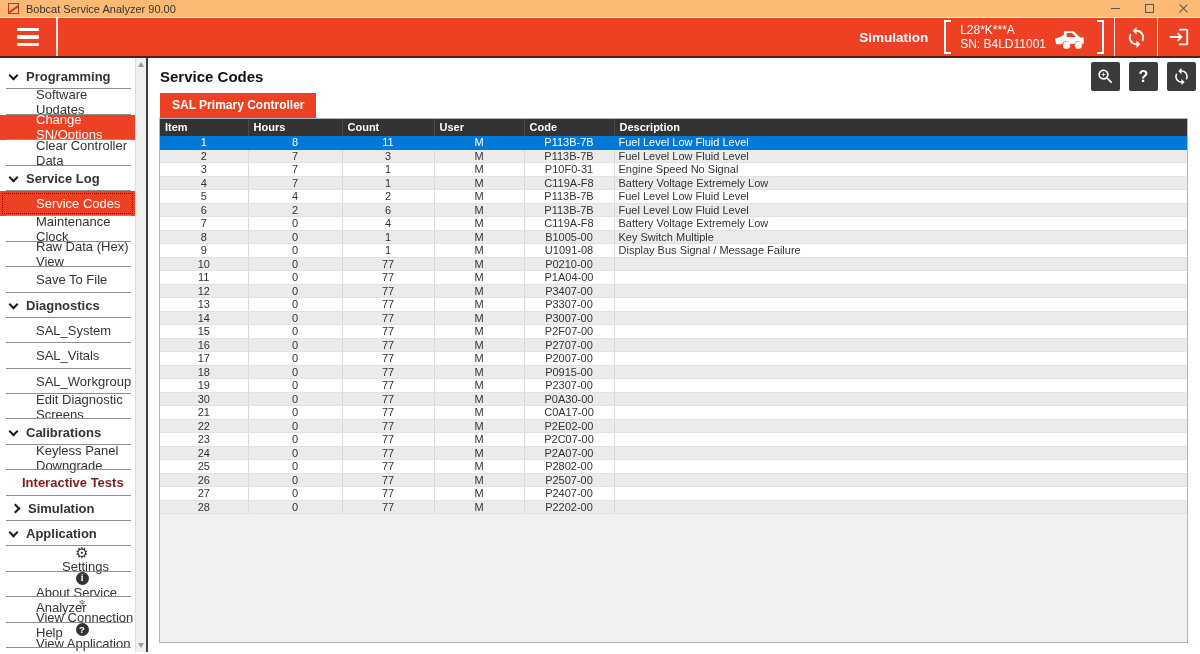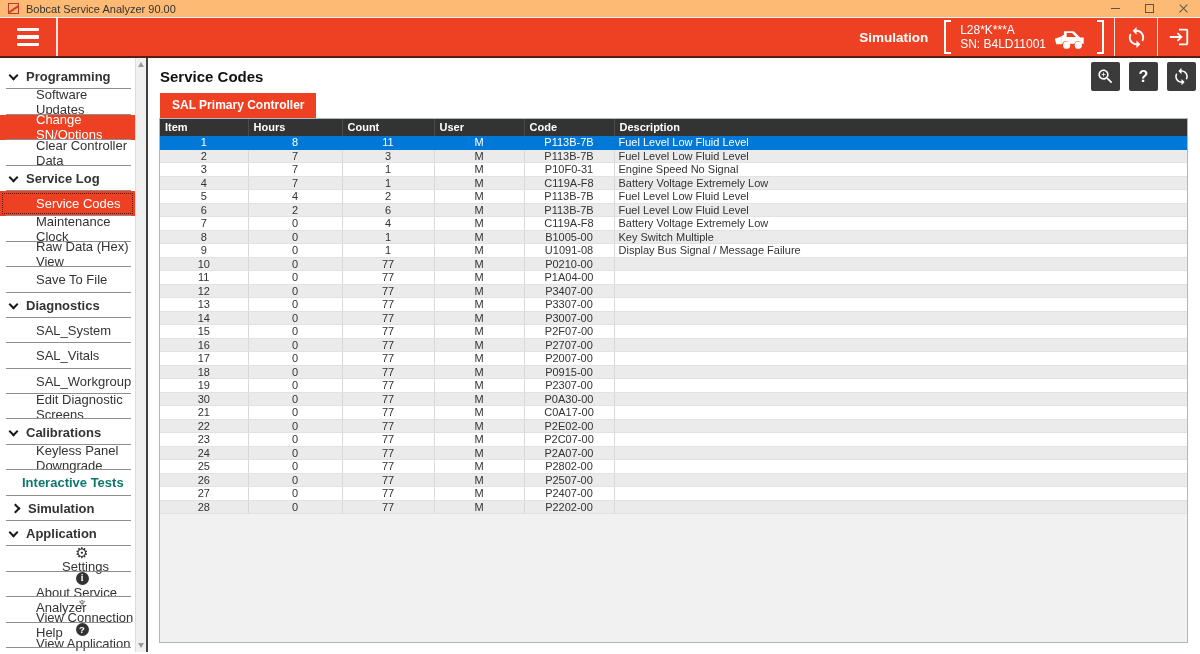--- a/index.html
+++ b/index.html
@@ -47,21 +47,21 @@
   .nav > div::after { content:""; position:absolute; left:6px; right:4px; bottom:0; height:1px; background:#8e8e8e; }
   .nav-section { font-weight:bold; font-size:13.5px; color:#1a1a1a; }
   .chev { width:7px; height:7px; border:solid #1a1a1a; border-width:0 2.4px 2.4px 0; display:inline-block; flex:0 0 auto; }
   .chev.down { transform:rotate(45deg); margin:-2px 9px 0 10px; }
   .chev.right { transform:rotate(-45deg); margin:0 9px 0 12px; }
   .nav-item .lbl { padding-left:0; }
   .nav-item { padding-left:36px; }
   .nav-item.has-icon { padding-left:36px;flex-direction:column; }
   .nav-item.active, .nav-section.active { background:#EE4123; color:#ffffff; }
   .nav-item.focused { outline:1px dotted #5e1407; outline-offset:-3px; }
-  .nav-section.disabled { color:#0f766e; padding-left:22px; cursor:default; }
+  .nav-section.disabled { color:#7f1d1d; padding-left:22px; cursor:default; }
   .mini-icon { width:13px; height:13px; margin-right:7px; flex:0 0 auto; display:inline-flex; align-items:center; justify-content:center; }
   .icon-gear::before { content:"⚙"; font-size:15px; color:#333; line-height:13px; }
   .icon-info, .icon-question { background:#333; border-radius:50%; color:#fff; font-size:9.5px; font-weight:bold; }
   .icon-info::before { content:"i"; font-family:"Liberation Serif",serif; }
   .icon-question::before { content:"?"; }
   .icon-plug::before { content:"♆"; font-size:14px; color:#333; line-height:13px; }
   .sb-scroll { width:11px; flex:0 0 auto; background:#f0f0f0; border-left:1px solid #dcdcdc; position:relative; }
   .sb-arrow { position:absolute; left:2px; width:0; height:0; border-left:3.5px solid transparent; border-right:3.5px solid transparent; }
   .sb-arrow.up { top:4px; border-bottom:5px solid #9a9a9a; }
   .sb-arrow.down { bottom:4px; border-top:5px solid #9a9a9a; }

